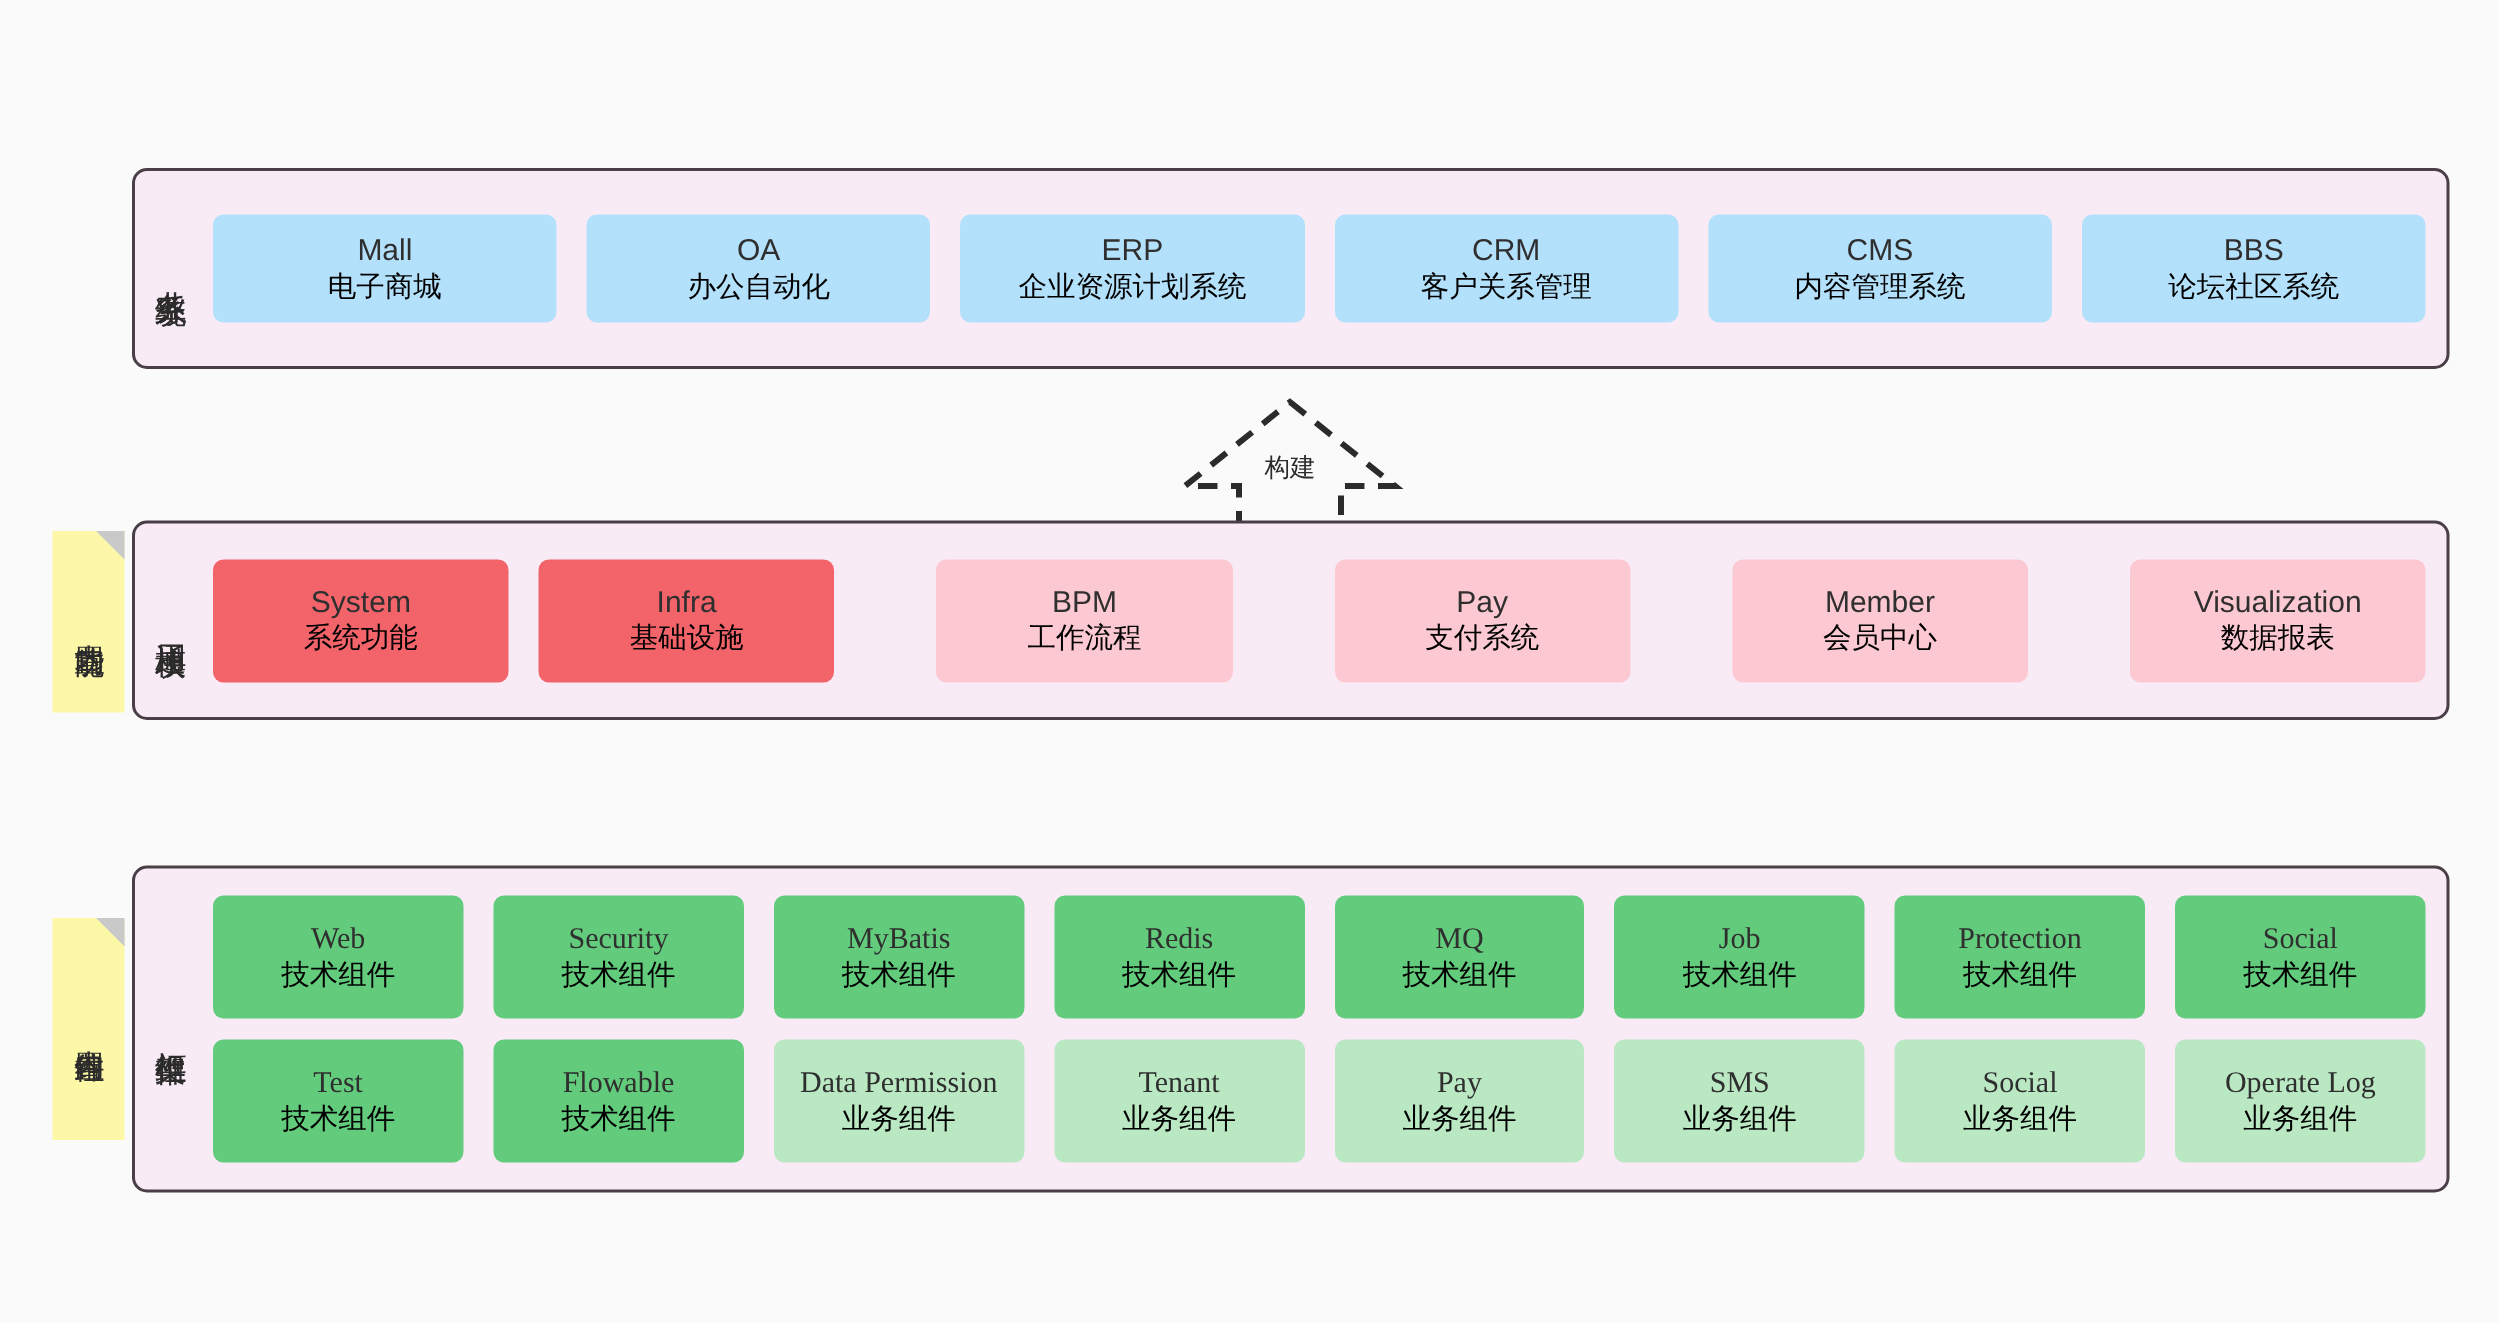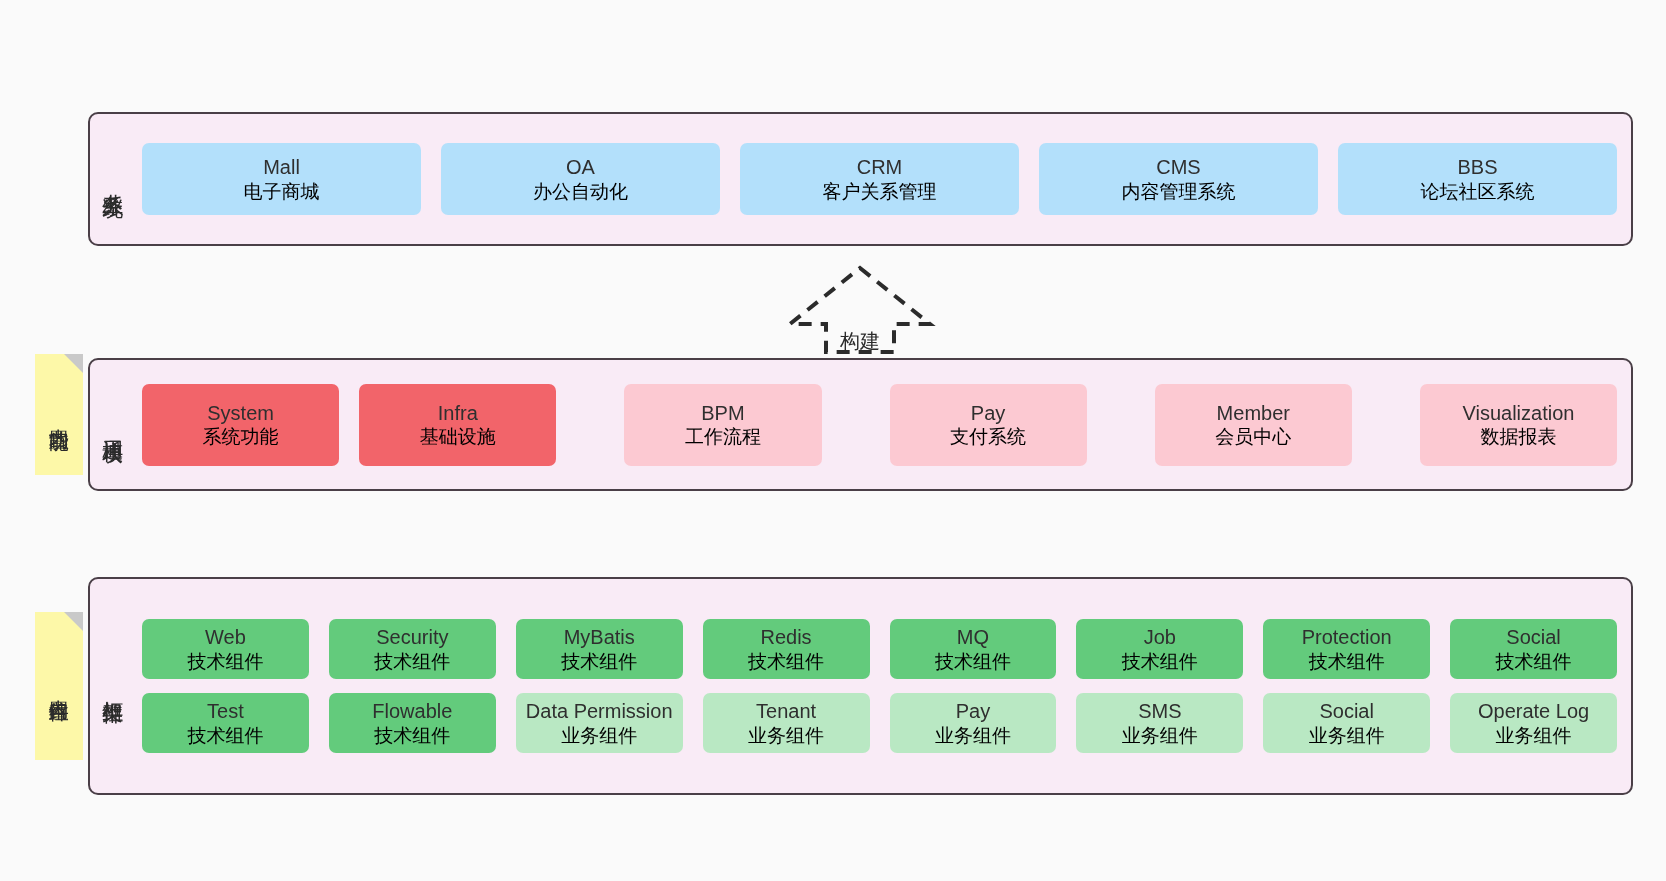--- a/index.html
+++ b/index.html
@@ -70,24 +70,24 @@
   
   .c-blue{background:#b3e0fb;}
   .c-red{background:#f2646a;}
   .c-pink{background:#fcc9d2;margin-left:48px;}
   .c-green{background:#63cb7c;}
   .c-lgreen{background:#b9e8c3;}
 
   
   #layer-business{left:88px;top:112px;width:1545px;height:134px;}
   #layer-business .row{height:72px;}
-  #layer-common{left:88px;top:358px;width:1545px;height:133px;}
+  #layer-common{left:88px;top:347px;width:1545px;height:133px;}
   #layer-common .row{height:82px;}
   #layer-framework{left:88px;top:577px;width:1545px;height:218px;}
-  #layer-framework .row{height:60px;}
+  #layer-framework .row{height:82px;font-family:Liberation Serif, serif;}
 
   
   .note{
     position:absolute;
     width:48px;
     background:#fdf8a8;
     font-size:20px;
     line-height:1.12;
     color:#2b2b2b;
     display:flex;
@@ -114,24 +114,23 @@
   .arrow{
     position:absolute;
     width:200px;height:95px;
   }
   .arrow svg{display:block;width:200px;height:95px;}
   .arrow .alabel{
     position:absolute;
     left:0;right:0;
     top:38px;
     text-align:center;
-    font-size:20px;
+    font-size:17px;
     color:#2b2b2b;
     user-select:none;
-    margin-top:28px;
   }
   #arrow-build{left:760px;top:262px;}
   #arrow-impl{left:775px;top:492px;}
 </style>
 </head>
 <body>
 
 <div class="canvas">
 
   <div class="layer" id="layer-business">
@@ -140,20 +139,24 @@
       <div class="row">
         <div class="cell c-blue">
           <div class="en">Mall</div>
           <div class="cn">电子商城</div>
         </div>
         <div class="cell c-blue">
           <div class="en">OA</div>
           <div class="cn">办公自动化</div>
         </div>
         <div class="cell c-blue">
+          <div class="en">ERP</div>
+          <div class="cn">企业资源计划系统</div>
+        </div>
+        <div class="cell c-blue">
           <div class="en">CRM</div>
           <div class="cn">客户关系管理</div>
         </div>
         <div class="cell c-blue">
           <div class="en">CMS</div>
           <div class="cn">内容管理系统</div>
         </div>
         <div class="cell c-blue">
           <div class="en">BBS</div>
           <div class="cn">论坛社区系统</div>

